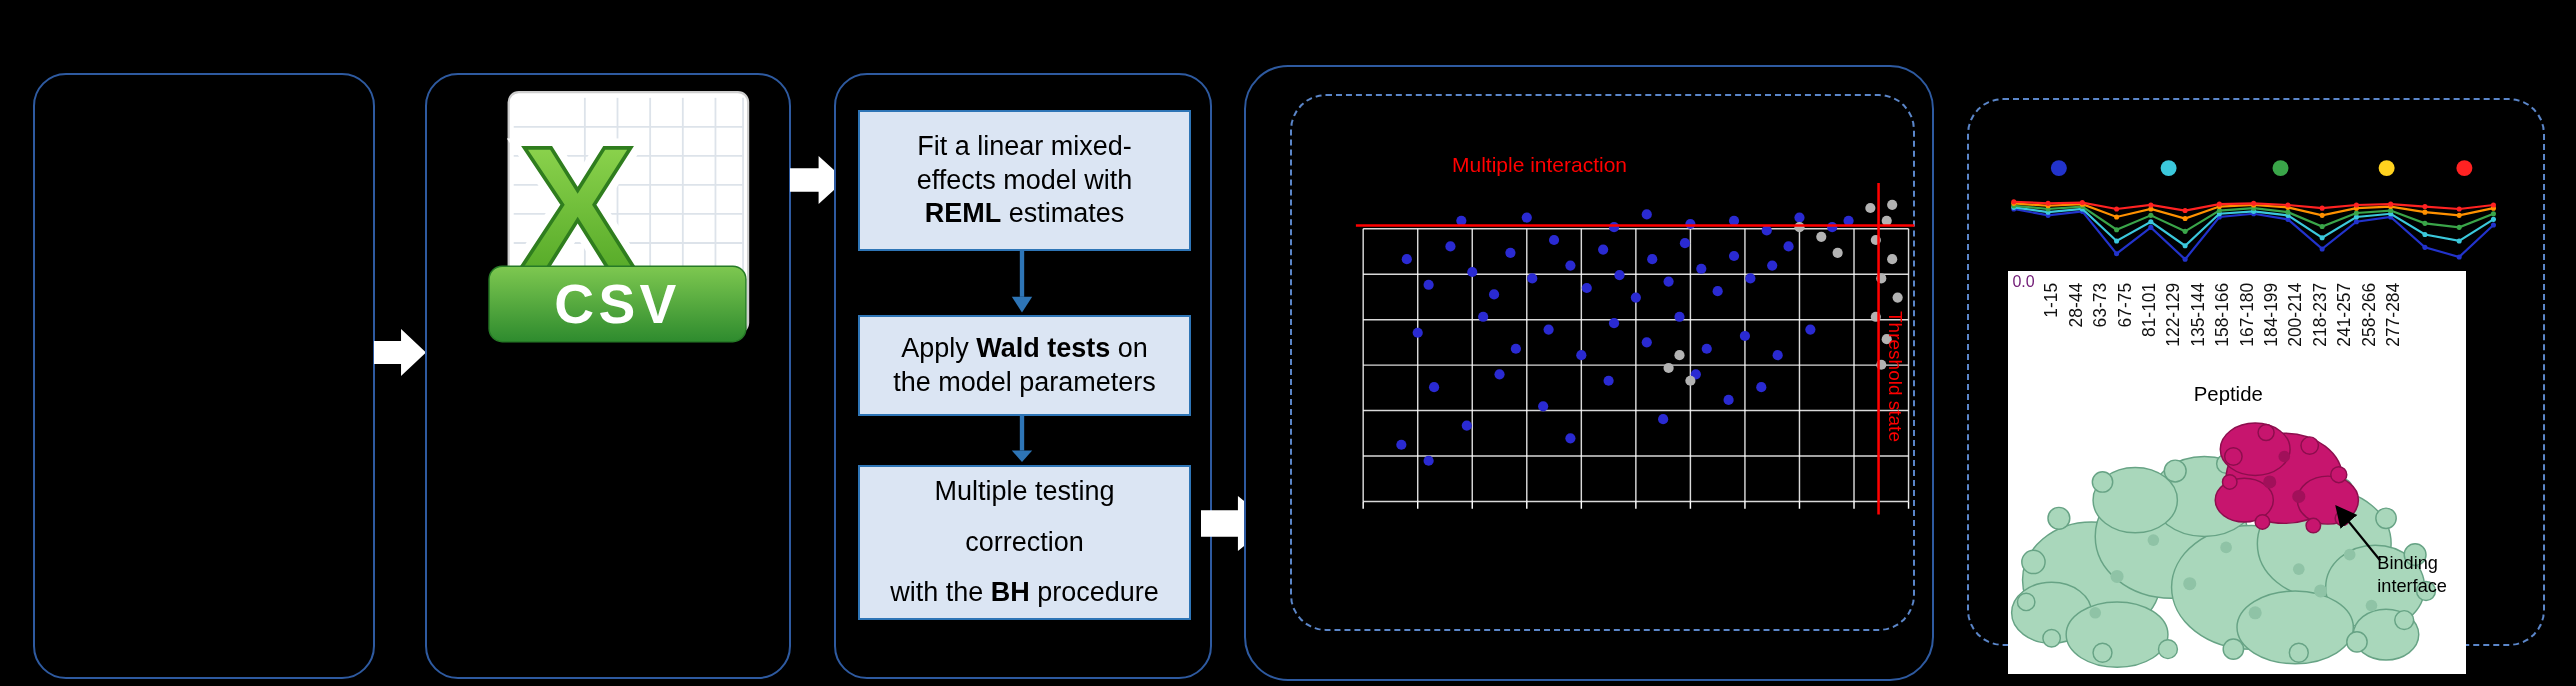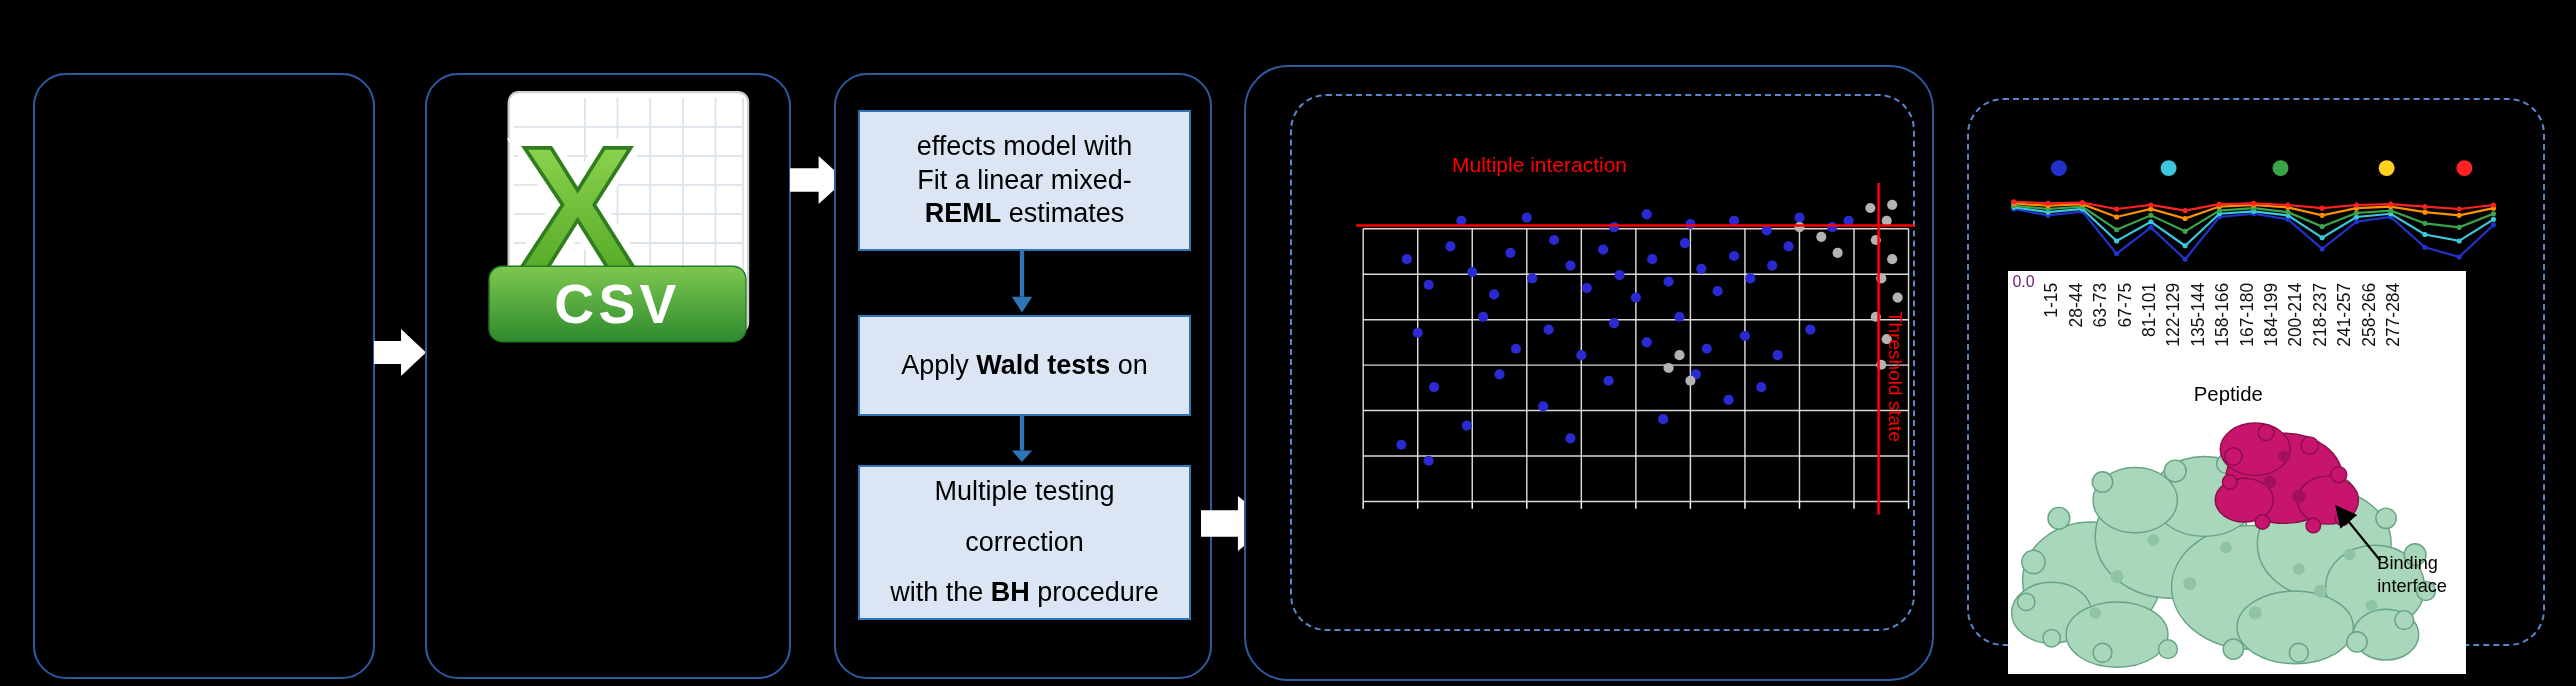--- a/index.html
+++ b/index.html
@@ -63,30 +63,31 @@
     <rect x="18" y="248" width="354" height="104" rx="18" fill="url(#gban)" stroke="#267a26" stroke-width="2"></rect>
     <text x="195" y="326" text-anchor="middle" font-size="76" font-weight="800" fill="#ffffff" letter-spacing="6">CSV</text>
   </svg>
 
   <svg class="block-arrow" style="left:790px;top:156px;" width="55" height="48" viewBox="0 0 100 70" preserveAspectRatio="none">
     <polygon points="0,18 52,18 52,0 100,35 52,70 52,52 0,52" fill="#ffffff"></polygon>
   </svg>
 
   <div class="outline-box" style="left:834px;top:73px;width:374px;height:602px;"></div>
   <div class="step-box" id="step-0" style="top:110px;height:137px;">
+      <div><span>Fit a linear mixed-</span></div>
       <div><span>effects model with</span></div>
-      <div><span>Fit a linear mixed-</span></div>
       <div><span class="b">REML</span><span> estimates</span></div>
     </div>
   <svg class="thin-arrow" style="left:1006px;top:250px;" width="32" height="65" viewBox="0 0 44 100" preserveAspectRatio="none">
     <line x1="22" y1="0" x2="22" y2="72" stroke="#2e75b6" stroke-width="6"></line>
     <polygon points="8,72 36,72 22,96" fill="#2e75b6"></polygon>
   </svg>
   <div class="step-box" id="step-1" style="top:315px;height:97px;text-align:center;">
       <div><span>Apply </span><span class="b">Wald tests</span><span> on</span></div>
+      <div><span>the model parameters</span></div>
     </div>
   <svg class="thin-arrow" style="left:1006px;top:416px;" width="32" height="48" viewBox="0 0 44 100" preserveAspectRatio="none">
     <line x1="22" y1="0" x2="22" y2="72" stroke="#2e75b6" stroke-width="6"></line>
     <polygon points="8,72 36,72 22,96" fill="#2e75b6"></polygon>
   </svg>
   <div class="step-box" id="step-2" style="top:465px;height:151px;gap:17px;">
       <div><span>Multiple testing</span></div>
       <div><span>correction</span></div>
       <div><span>with the </span><span class="b">BH</span><span> procedure</span></div>
     </div>

